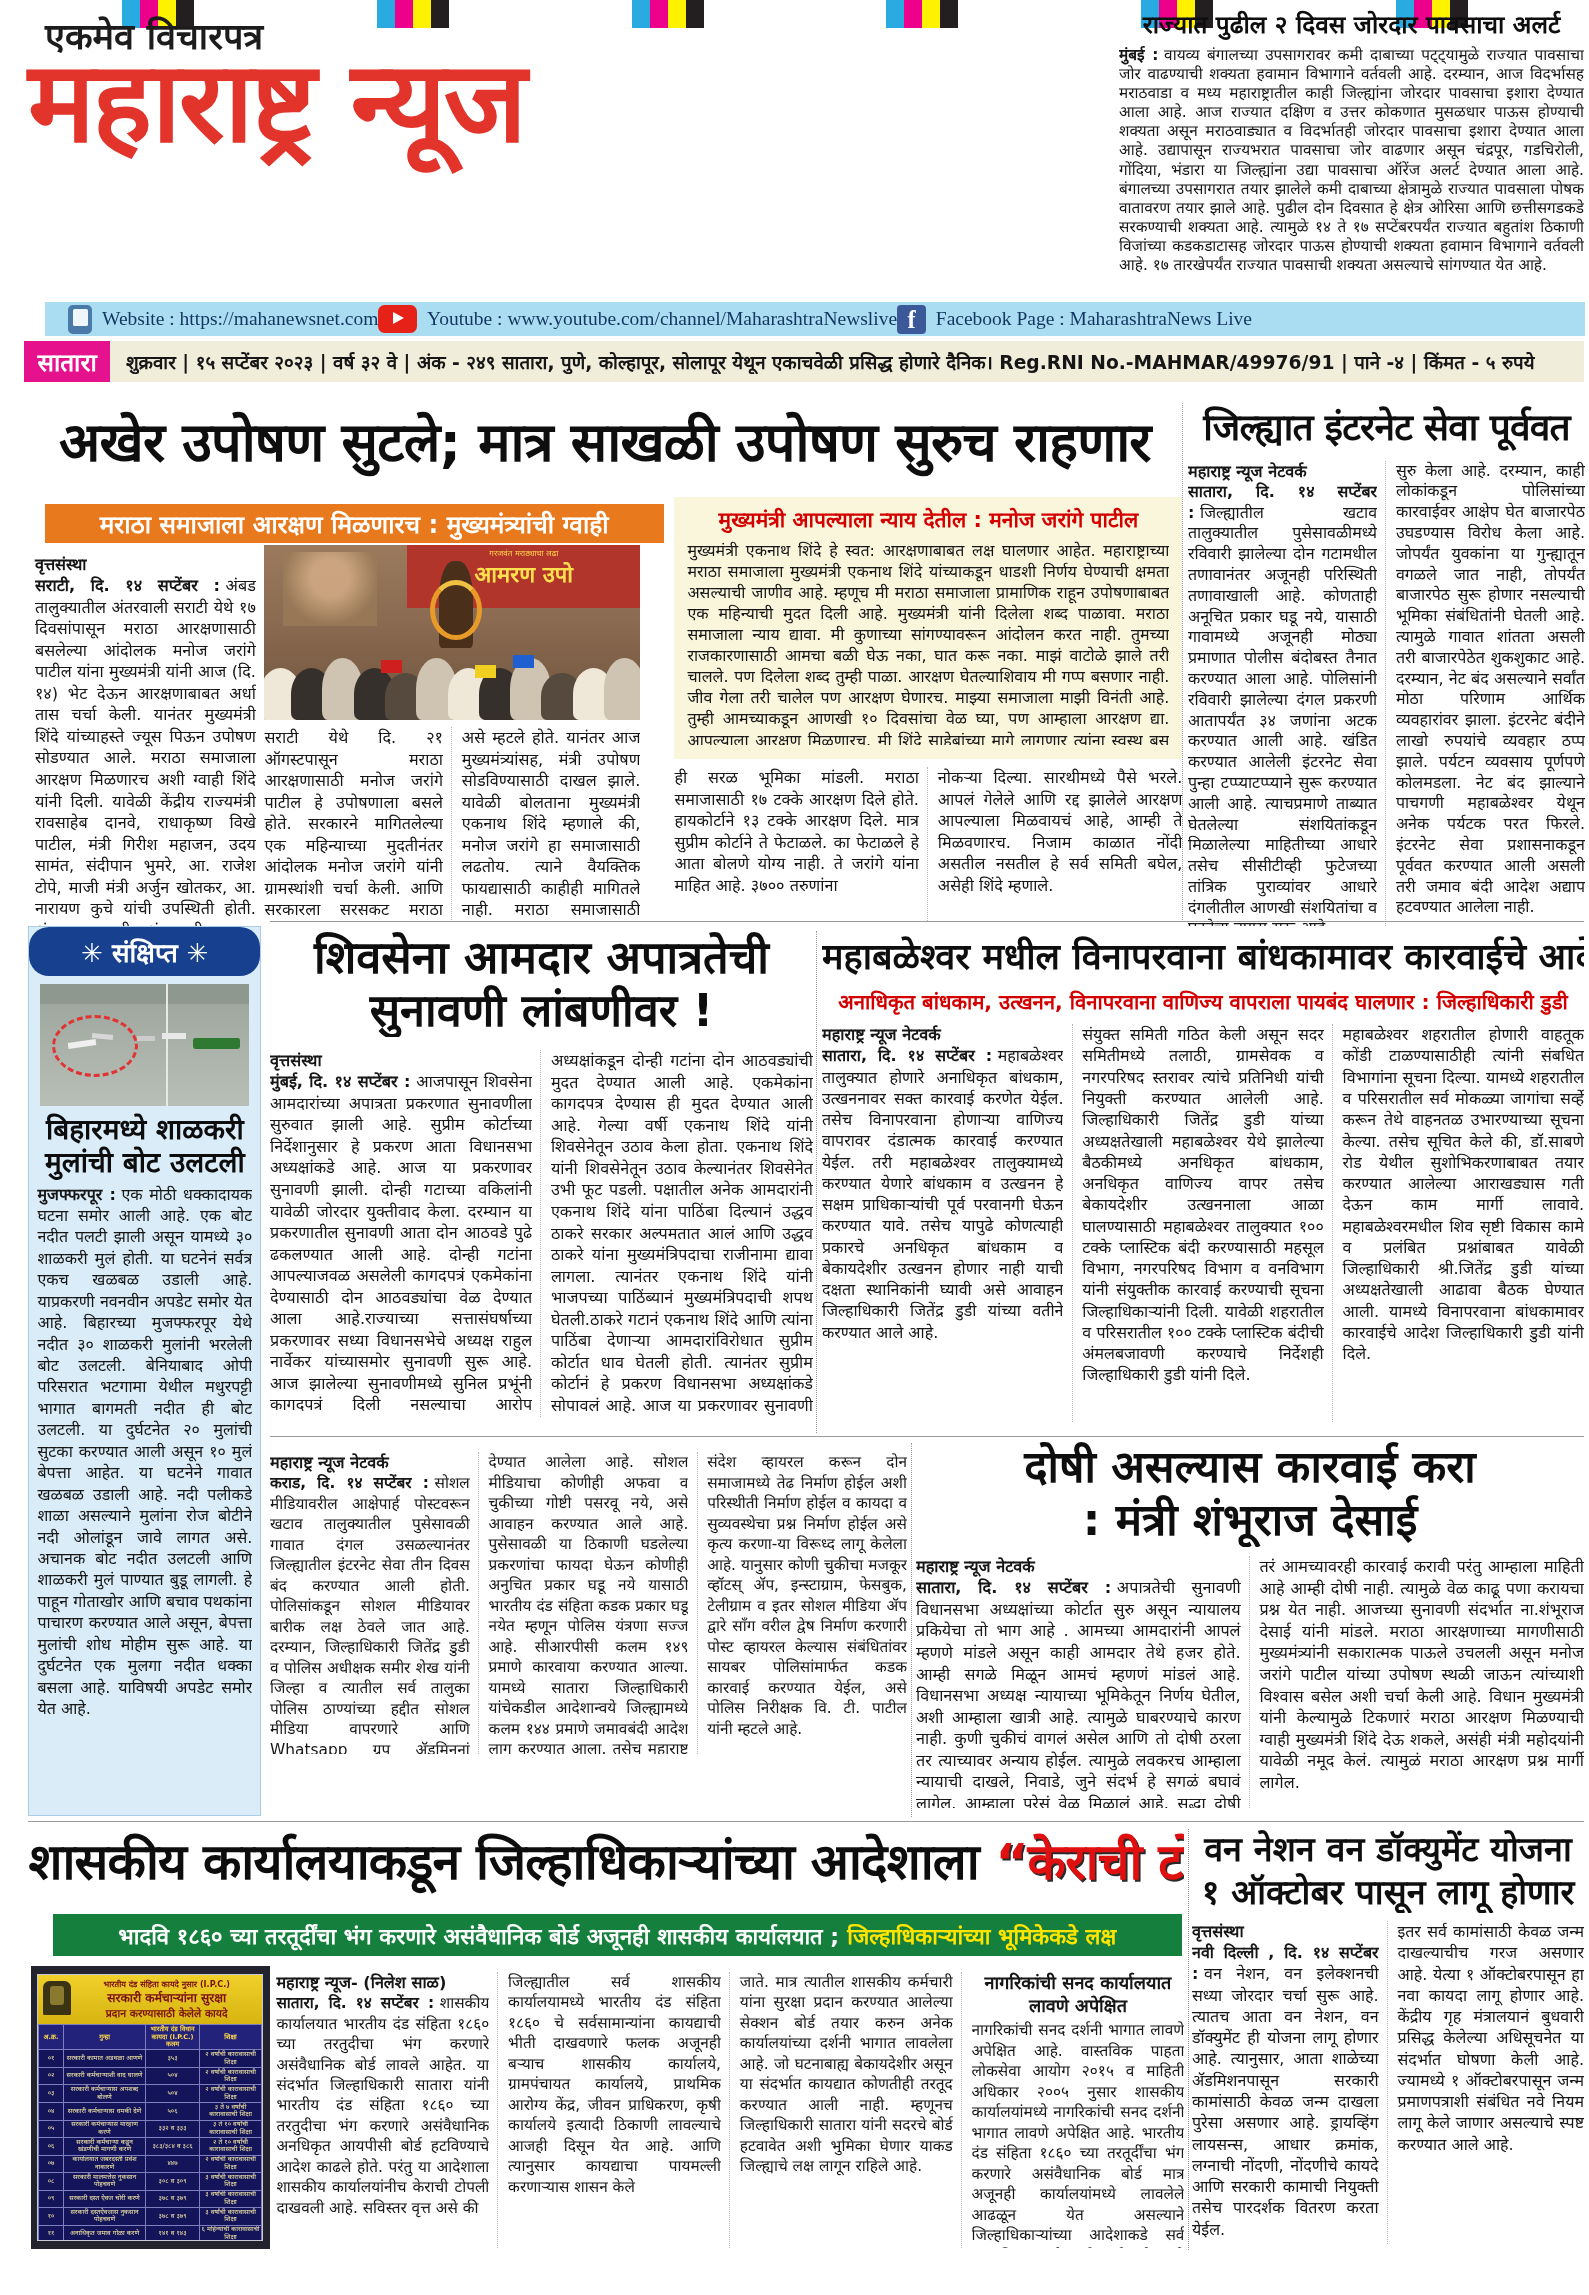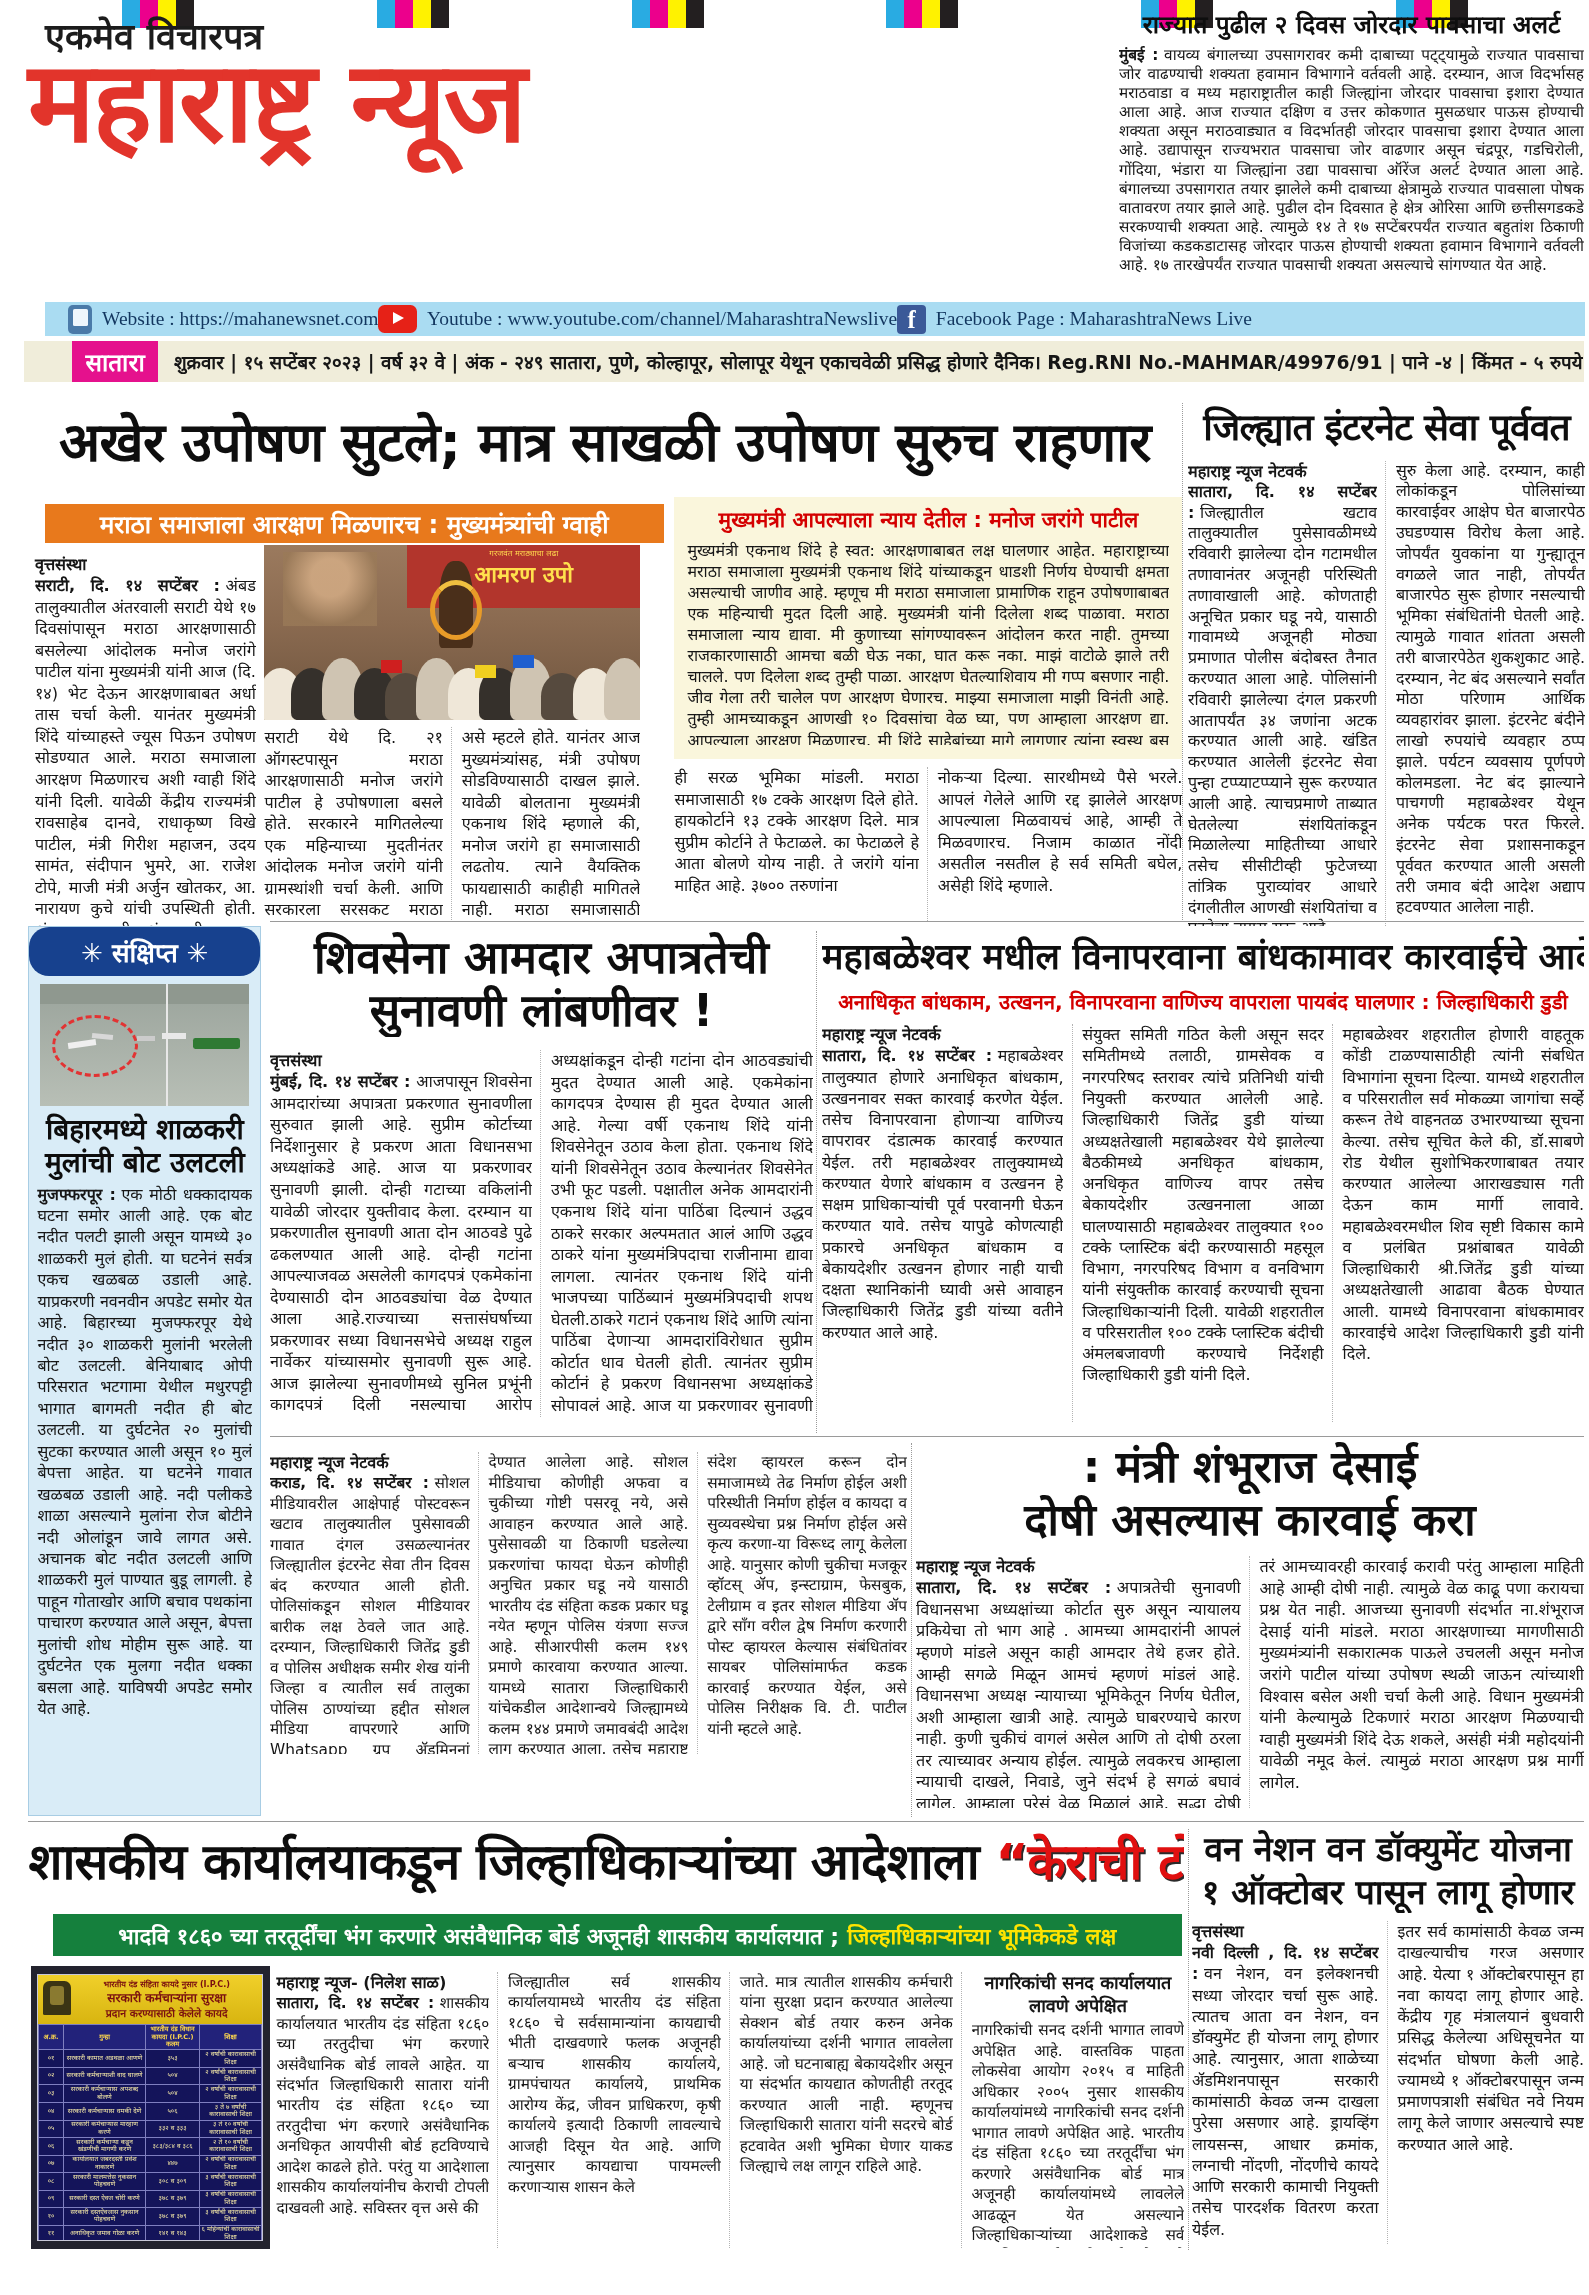--- a/index.html
+++ b/index.html
@@ -28,21 +28,21 @@
   #social { left:45px; top:302px; width:1540px; height:34px; background:#aadcf2; display:flex; align-items:center; justify-content:flex-start; padding:0 23px; }
   .social-item { display:flex; align-items:center; gap:9.7px; font-size:19.5px; color:#12365f; font-family:"Liberation Serif", serif; }
   .icon-web { width:24.4px; height:29px; background:#4a7aa8; border-radius:4.9px; position:relative; }
   .icon-web::after { content:""; position:absolute; left:4.9px; top:4.1px; right:4.9px; bottom:7.3px; background:#eef6fc; border-radius:1.6px; }
   .icon-yt { width:39px; height:28px; background:#e62117; border-radius:6.5px; position:relative; }
   .icon-yt::after { content:""; position:absolute; left:14.6px; top:7.3px; border-left:11.4px solid #ffffff; border-top:6.5px solid transparent; border-bottom:6.5px solid transparent; }
   .icon-fb { width:29px; height:29px; background:#3b5998; border-radius:4.1px; color:#fff; font-weight:bold; font-size:24.4px; text-align:center; line-height:29px; font-family:"Liberation Serif", serif; }
 
   
   #dateline { left:24.4px; top:341px; width:1560px; height:41px; background:#f0edda; display:flex; align-items:center; }
-  #edition { background:#e5118d; color:#fff; font-weight:bold; font-size:24.4px; padding:2.4px 13px; margin-right:16.2px; align-self:stretch; display:flex; align-items:center;margin-left:48px; }
+  #edition { background:#e5118d; color:#fff; font-weight:bold; font-size:24.4px; padding:2.4px 13px; margin-right:16.2px; align-self:stretch; display:flex; align-items:center; }
   #dateline-text { font-size:18.7px; font-weight:bold; white-space:nowrap; overflow:hidden; }
 
   
   #lead { left:28.4px; top:400px; width:1153px; height:526px; }
   #lead-headline { position:absolute; left:0; top:3.2px; width:1153px; font-size:54px; letter-spacing:-0.8px; }
   #lead-banner { position:absolute; left:16.2px; top:104px; width:619px; height:39px; background:#e8791c; color:#fff; font-weight:bold; font-size:24.4px; display:flex; align-items:center; justify-content:center; white-space:nowrap; overflow:hidden; }
   #lead-col1 { position:absolute; left:6.5px; top:154px; width:221px; height:367px; }
   #lead-photo { position:absolute; left:236px; top:145px; width:376px; height:175px; background:linear-gradient(180deg,#9b7a5e 0%,#8a6a50 45%,#6e543e 100%); overflow:hidden; }
   .pl-banner { position:absolute; top:0; left:38%; right:0; height:36%; background:#b2352c; overflow:hidden; }
   .pl-banner-small { color:#ffd84d; font-size:8.1px; text-align:center; margin-top:2.4px; white-space:nowrap; }
@@ -284,22 +284,22 @@
     <div class="col">
       <div class="agency">महाराष्ट्र न्यूज नेटवर्क</div>
       <p class="body-text"><b class="dl">कराड, दि. १४ सप्टेंबर :</b><span>सोशल मीडियावरील आक्षेपार्ह पोस्टवरून खटाव तालुक्यातील पुसेसावळी गावात दंगल उसळल्यानंतर जिल्ह्यातील इंटरनेट सेवा तीन दिवस बंद करण्यात आली होती. पोलिसांकडून सोशल मीडियावर बारीक लक्ष ठेवले जात आहे. दरम्यान, जिल्हाधिकारी जितेंद्र डुडी व पोलिस अधीक्षक समीर शेख यांनी जिल्हा व त्यातील सर्व तालुका पोलिस ठाण्यांच्या हद्दीत सोशल मीडिया वापरणारे आणि Whatsapp ग्रुप ॲडमिननां प्रसिद्धी पत्रक काढून सूचक इशारा</span></p>
     </div>
     <p class="col body-text">देण्यात आलेला आहे. सोशल मीडियाचा कोणीही अफवा व चुकीच्या गोष्टी पसरवू नये, असे आवाहन करण्यात आले आहे. पुसेसावळी या ठिकाणी घडलेल्या प्रकरणांचा फायदा घेऊन कोणीही अनुचित प्रकार घडू नये यासाठी भारतीय दंड संहिता कडक प्रकार घडू नयेत म्हणून पोलिस यंत्रणा सज्ज आहे. सीआरपीसी कलम १४९ प्रमाणे कारवाया करण्यात आल्या. यामध्ये सातारा जिल्हाधिकारी यांचेकडील आदेशान्वये जिल्ह्यामध्ये कलम १४४ प्रमाणे जमावबंदी आदेश लागू करण्यात आला. तसेच महाराष्ट्र पोलीस कायदा कलम ३६ व ३७ प्रमाणे सोशल मीडिया वापराबाबत निर्बंध लागू</p>
     <p class="col body-text">संदेश व्हायरल करून दोन समाजामध्ये तेढ निर्माण होईल अशी परिस्थीती निर्माण होईल व कायदा व सुव्यवस्थेचा प्रश्न निर्माण होईल असे कृत्य करणा-या विरूध्द लागू केलेला आहे. यानुसार कोणी चुकीचा मजकूर व्हॉटस् ॲप, इन्स्टाग्राम, फेसबुक, टेलीग्राम व इतर सोशल मीडिया ॲप द्वारे सॉंग वरील द्वेष निर्माण करणारी पोस्ट व्हायरल केल्यास संबंधितांवर सायबर पोलिसांमार्फत कडक कारवाई करण्यात येईल, असे पोलिस निरीक्षक वि. टी. पाटील यांनी म्हटले आहे.</p>
   </div>
 </div>
 
 <div class="abs" id="doshi">
+  <div class="hl">दोषी असल्यास कारवाई करा</div>
   <div class="hl">: मंत्री शंभूराज देसाई</div>
-  <div class="hl">दोषी असल्यास कारवाई करा</div>
   <div class="cols">
     <div class="col">
       <div class="agency">महाराष्ट्र न्यूज नेटवर्क</div>
       <p class="body-text"><b class="dl">सातारा, दि. १४ सप्टेंबर :</b><span>अपात्रतेची सुनावणी विधानसभा अध्यक्षांच्या कोर्टात सुरु असून न्यायालय प्रकियेचा तो भाग आहे . आमच्या आमदारांनी आपलं म्हणणे मांडले असून काही आमदार तेथे हजर होते. आम्ही सगळे मिळून आमचं म्हणणं मांडलं आहे. विधानसभा अध्यक्ष न्यायाच्या भूमिकेतून निर्णय घेतील, अशी आम्हाला खात्री आहे. त्यामुळे घाबरण्याचे कारण नाही. कुणी चुकीचं वागलं असेल आणि तो दोषी ठरला तर त्याच्यावर अन्याय होईल. त्यामुळे लवकरच आम्हाला न्यायाची दाखले, निवाडे, जुने संदर्भ हे सगळं बघावं लागेल. आम्हाला पुरेसं वेळ मिळालं आहे. सुद्धा दोषी असेल</span></p>
     </div>
     <p class="col body-text">तरं आमच्यावरही कारवाई करावी परंतु आम्हाला माहिती आहे आम्ही दोषी नाही. त्यामुळे वेळ काढू पणा करायचा प्रश्न येत नाही. आजच्या सुनावणी संदर्भात ना.शंभूराज देसाई यांनी मांडले. मराठा आरक्षणाच्या मागणीसाठी मुख्यमंत्र्यांनी सकारात्मक पाऊले उचलली असून मनोज जरांगे पाटील यांच्या उपोषण स्थळी जाऊन त्यांच्याशी विश्वास बसेल अशी चर्चा केली आहे. विधान मुख्यमंत्री यांनी केल्यामुळे टिकणारं मराठा आरक्षण मिळण्याची ग्वाही मुख्यमंत्री शिंदे देऊ शकले, असंही मंत्री महोदयांनी यावेळी नमूद केलं. त्यामुळं मराठा आरक्षण प्रश्न मार्गी लागेल.</p>
   </div>
 </div>
 
 <div class="abs" id="board">

